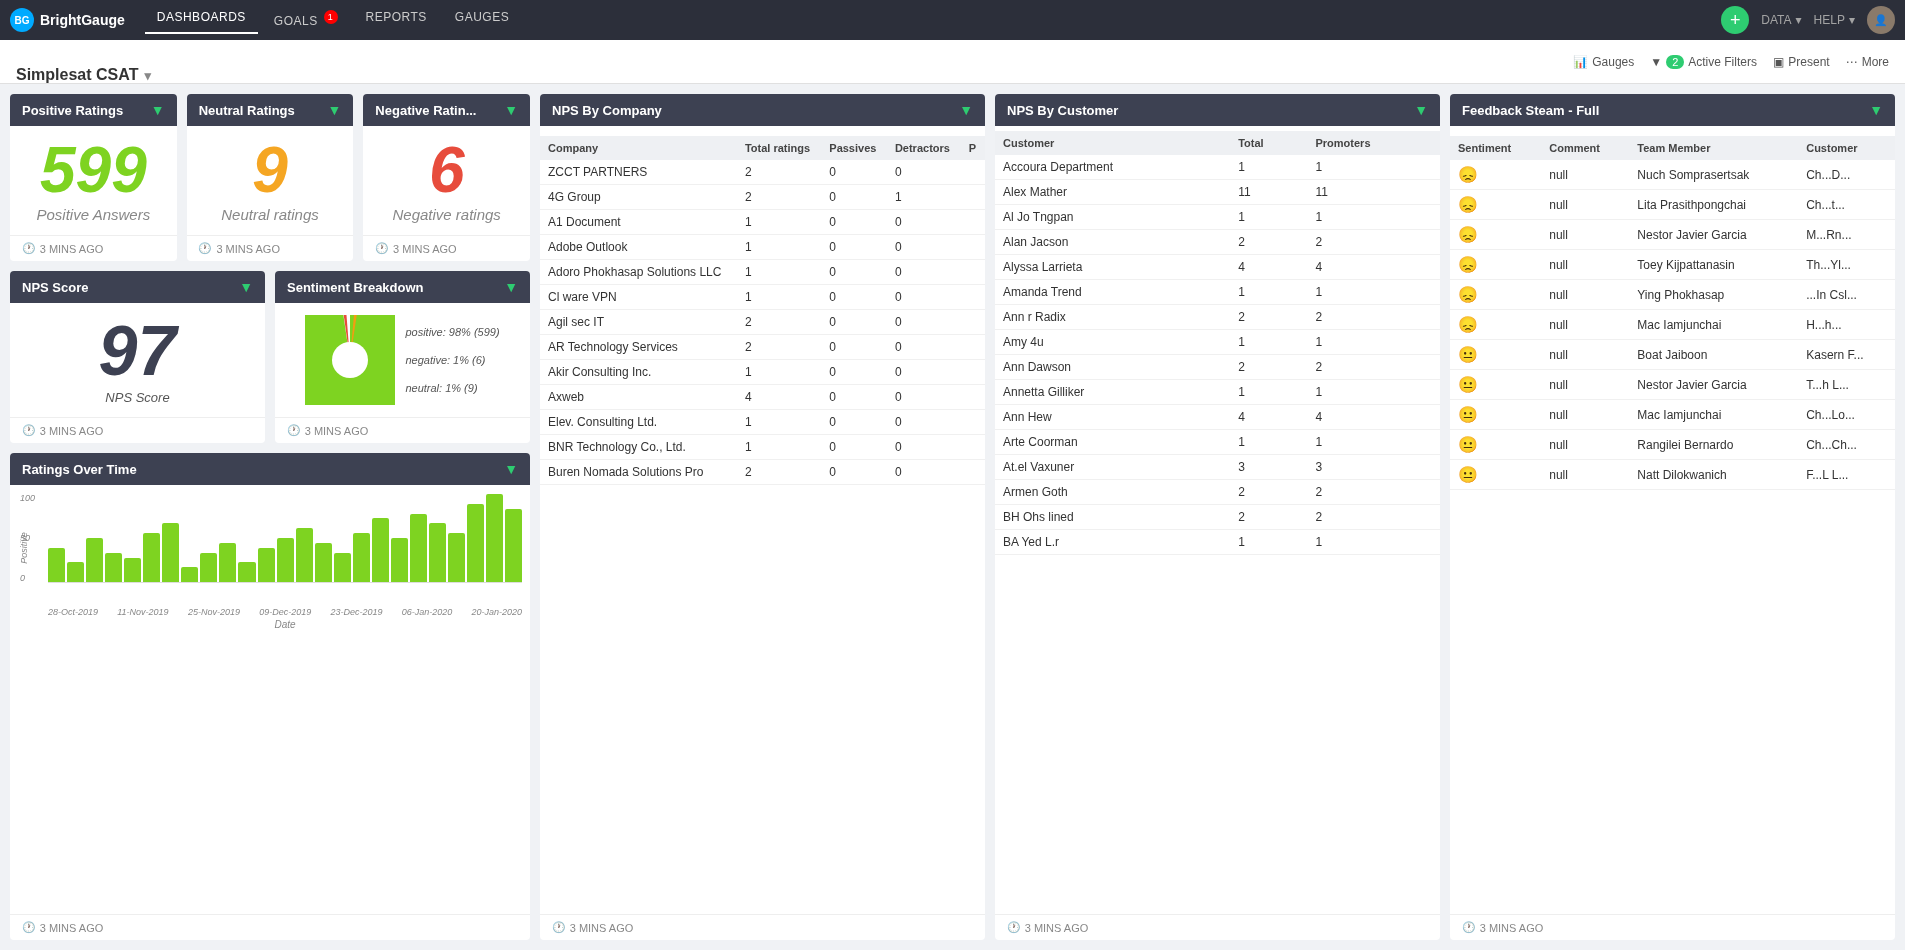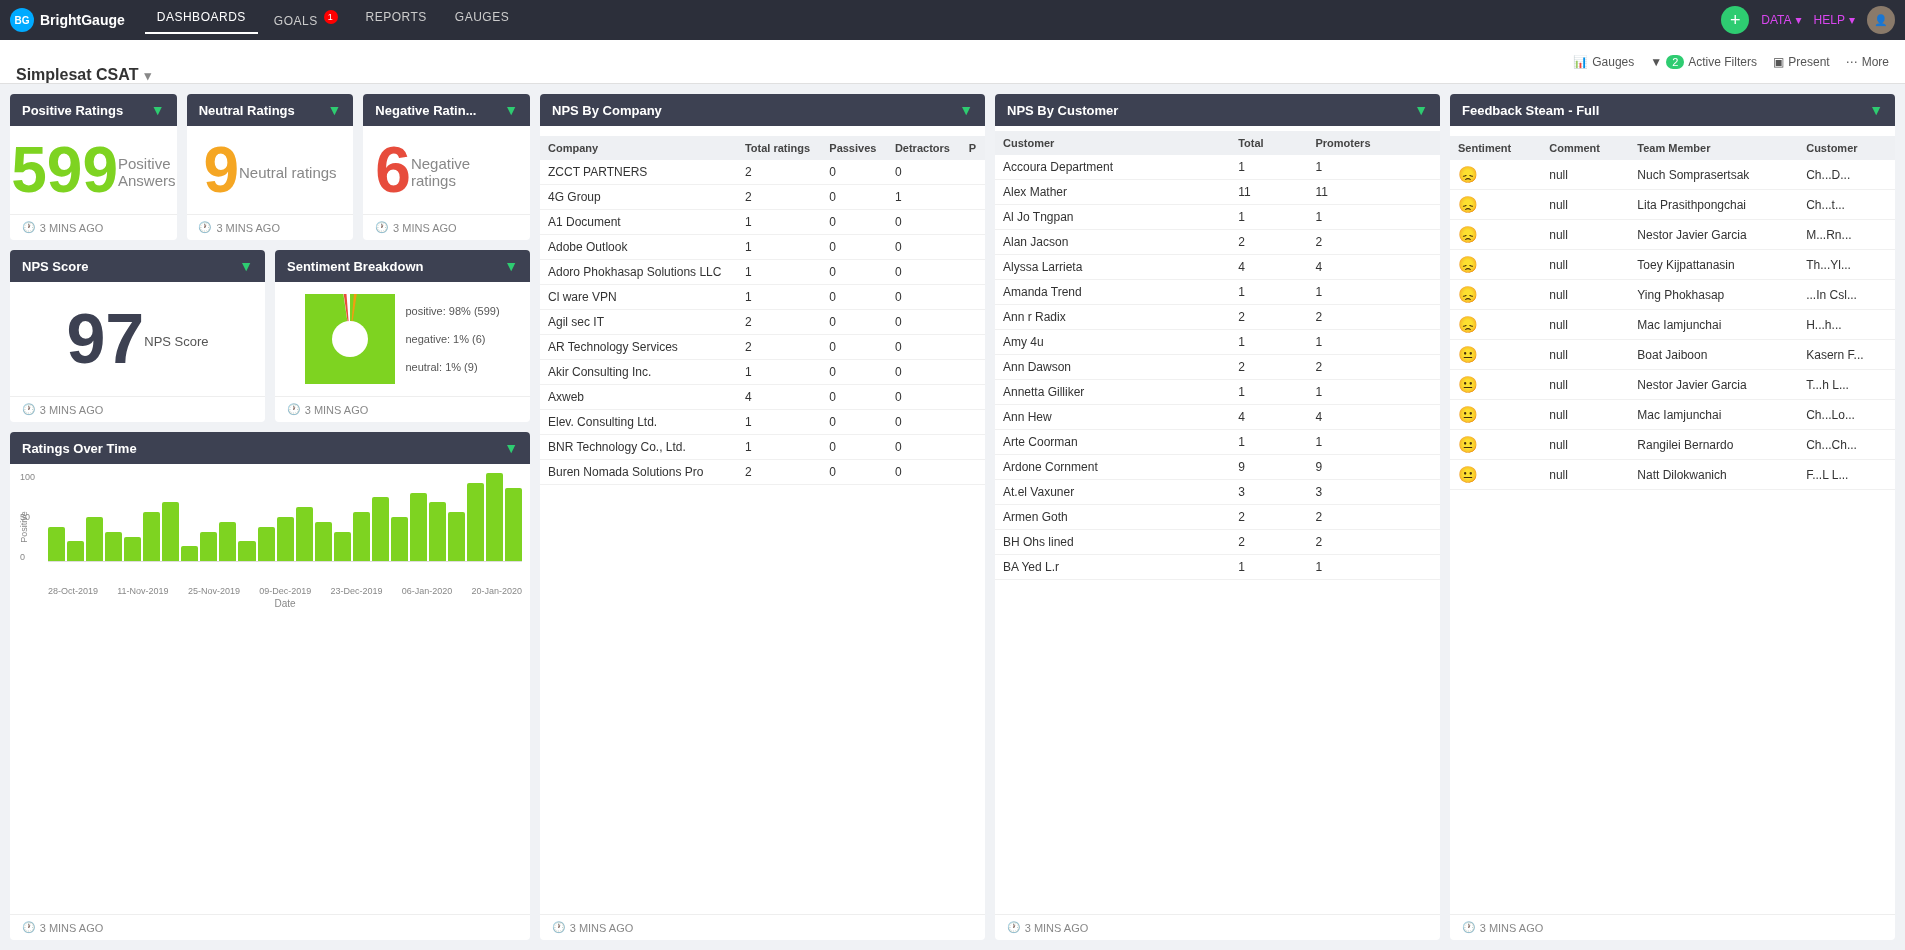--- a/index.html
+++ b/index.html
@@ -35,21 +35,21 @@
       font-size: 9px; display: inline-flex; align-items: center; justify-content: center;
       margin-left: 2px; vertical-align: super;
     }
     .topnav .spacer { flex: 1; }
     .topnav .right-actions { display: flex; align-items: center; gap: 12px; }
     .topnav .btn-add {
       width: 28px; height: 28px; background: #2ecc71; border-radius: 50%;
       display: flex; align-items: center; justify-content: center;
       color: white; font-size: 18px; cursor: pointer; border: none;
     }
-    .topnav .nav-text { color: #d946ef; font-size: 12px; display: flex; align-items: center; gap: 4px; cursor: pointer; }
+    .topnav .nav-text { color: #a3a3a3; font-size: 12px; display: flex; align-items: center; gap: 4px; cursor: pointer; }
     .topnav .avatar { width: 28px; height: 28px; border-radius: 50%; background: #8a7a6a; display: flex; align-items: center; justify-content: center; color: white; font-size: 11px; }
 
     
     .subheader {
       background: #fff;
       height: 44px;
       display: flex;
       align-items: center;
       padding: 0 16px;
       border-bottom: 1px solid #e0e0e0;
@@ -84,21 +84,21 @@
     }
     .widget-header {
       background: #3d4152;
       color: #fff;
       padding: 8px 12px;
       font-size: 13px;
       font-weight: 600;
       display: flex; align-items: center; justify-content: space-between;
     }
     .widget-header .filter-icon { color: #2ecc71; font-size: 14px; cursor: pointer; }
-    .widget-body { padding: 12px; flex: 1; display: flex; flex-direction: row; align-items: center; justify-content: center; }
+    .widget-body { padding: 12px; flex: 1; display: flex; flex-direction: column; align-items: center; justify-content: center; font-style: italic; }
     .widget-footer {
       padding: 6px 12px;
       color: #888; font-size: 11px; border-top: 1px solid #eee;
       display: flex; align-items: center; gap: 4px;
     }
 
     
     .small-widget { flex: 1; }
     .big-number { font-size: 64px; font-weight: bold; line-height: 1; }
     .big-number.green { color: #7ed321; }
@@ -534,25 +534,20 @@
               <td>Ann Hew</td>
               <td>4</td>
               <td>4</td>
             </tr>
             <tr>
               <td>Arte Coorman</td>
               <td>1</td>
               <td>1</td>
             </tr>
             <tr>
-              <td>Ardone Cornment</td>
-              <td>9</td>
-              <td>9</td>
-            </tr>
-            <tr>
               <td>At.el Vaxuner</td>
               <td>3</td>
               <td>3</td>
             </tr>
             <tr>
               <td>Armen Goth</td>
               <td>2</td>
               <td>2</td>
             </tr>
             <tr>

